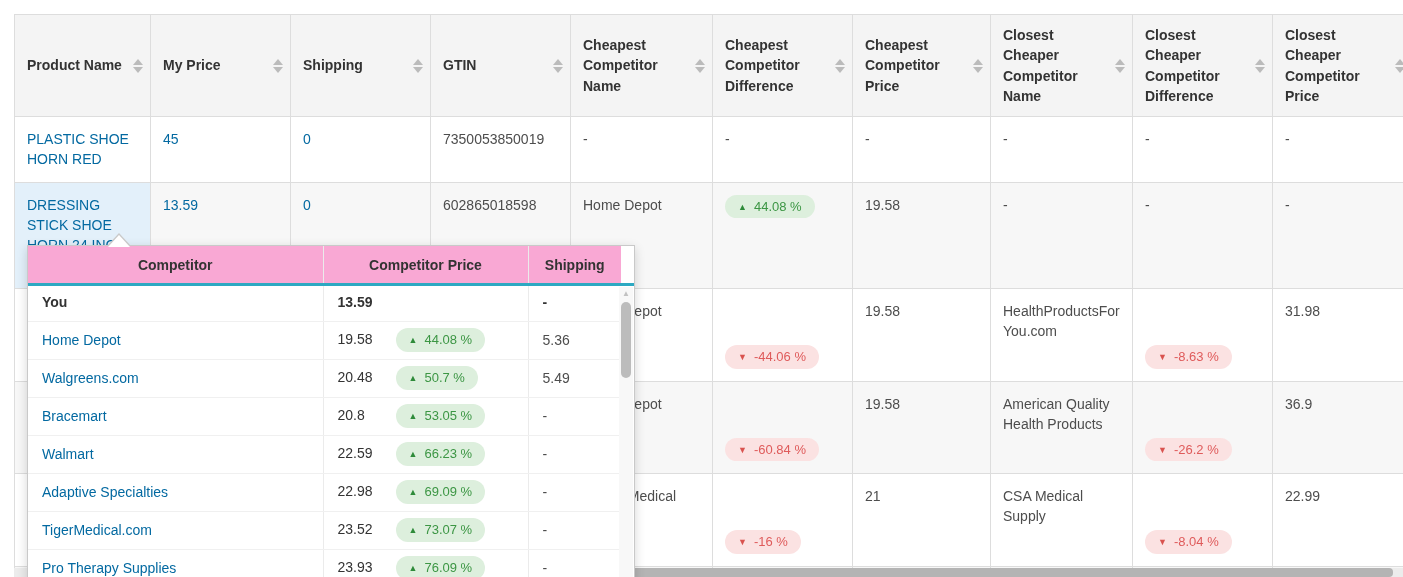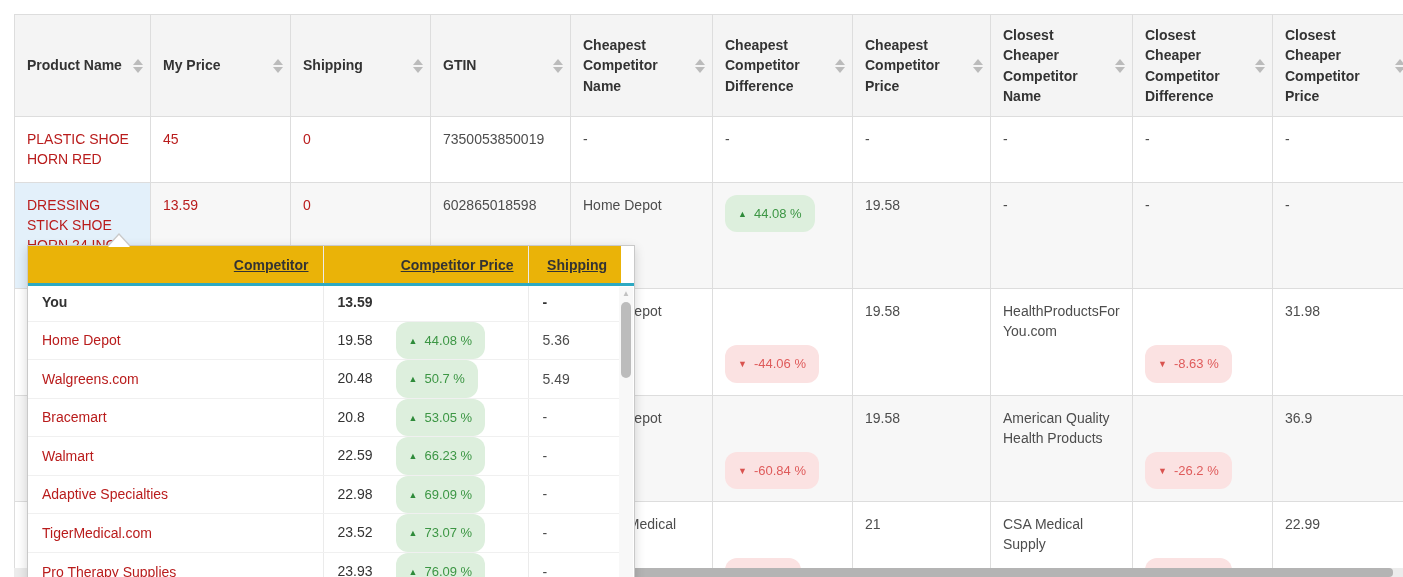--- a/index.html
+++ b/index.html
@@ -25,32 +25,32 @@
   }
   .grid tbody tr.striped { background:#f7f7f7; }
   .grid td.hl { background:#e3f0fa; }
   .grid tbody tr:nth-child(1){ height:62px; }
   .grid tbody tr:nth-child(2){ height:84px; }
   .grid tbody tr:nth-child(3){ height:68px; }
   .grid tbody tr:nth-child(4){ height:62px; }
   .grid tbody tr:nth-child(5){ height:85px; }
   .grid tbody tr:nth-child(6){ height:57px; }
   .grid tbody tr:nth-child(7){ height:66px; }
-  a.link { color:#b91c1c; text-decoration:none; cursor:pointer; }
+  a.link { color:#0369a1; text-decoration:none; cursor:pointer; }
   
   .sort { position:absolute; right:7px; top:50%; width:10px; height:16px; transform:translateY(-50%); }
   .sort::before, .sort::after {
     content:""; position:absolute; left:0;
     border-left:5px solid transparent; border-right:5px solid transparent;
   }
   .sort::before { top:1px; border-bottom:6px solid #bbb; }
   .sort::after  { bottom:1px; border-top:6px solid #bbb; }
   
   .badge {
-    display:inline-block; border-radius:12px; padding:10px 13px;
+    display:inline-block; border-radius:12px; padding:3px 13px;
     font-size:13px; white-space:nowrap; line-height:1.35;
   }
   .badge .arr { font-size:9px; margin-right:7px; vertical-align:1px; }
   .badge.up   { background:#ddefdd; color:#3c9644; }
   .badge.up .arr   { color:#2e8b3a; }
   .badge.down { background:#fbe2e2; color:#df5b5b;margin-top:44px; }
   .badge.down .arr { color:#d9534f; }
   
   .popup {
     position:absolute; left:27px; top:245px; width:608px; height:345px;
@@ -63,22 +63,22 @@
     border-bottom:13px solid #c9c9c9;
   }
   .popup .arrow {
     position:absolute; top:-11px; left:80px; width:0; height:0;
     border-left:11px solid transparent; border-right:11px solid transparent;
     border-bottom:12px solid #fff; z-index:2;
   }
   .accent-line { position:absolute; left:0; right:0; top:37px; height:3px; background:#2da9c2; }
   table.ptable { border-collapse:collapse; table-layout:fixed; width:593px; }
   .ptable th {
-    font-size:14px; font-weight:bold; color:#333; text-align:right;
-    height:37px; padding:0 14px; vertical-align:middle; background:#eab308;text-decoration:underline;
+    font-size:14px; font-weight:bold; color:#333; text-align:center;
+    height:37px; padding:0 14px; vertical-align:middle; background:#f9a8d4;
   }
   .ptable td {
     font-size:14px; height:38px; padding:0 14px; vertical-align:middle;
     border-bottom:1px solid #f0f0f0; color:#4d4d4d;margin-top:41px;
   }
   .ptable th + th, .ptable td + td { border-left:1px solid #ebebeb; }
   .ptable tr.you td { font-weight:bold; color:#333; }
   .pprice { display:inline-block; min-width:58px; color:#333; }
   
   .vscroll { position:absolute; top:41px; right:1px; bottom:1px; width:14px; background:#f8f8f8; }

